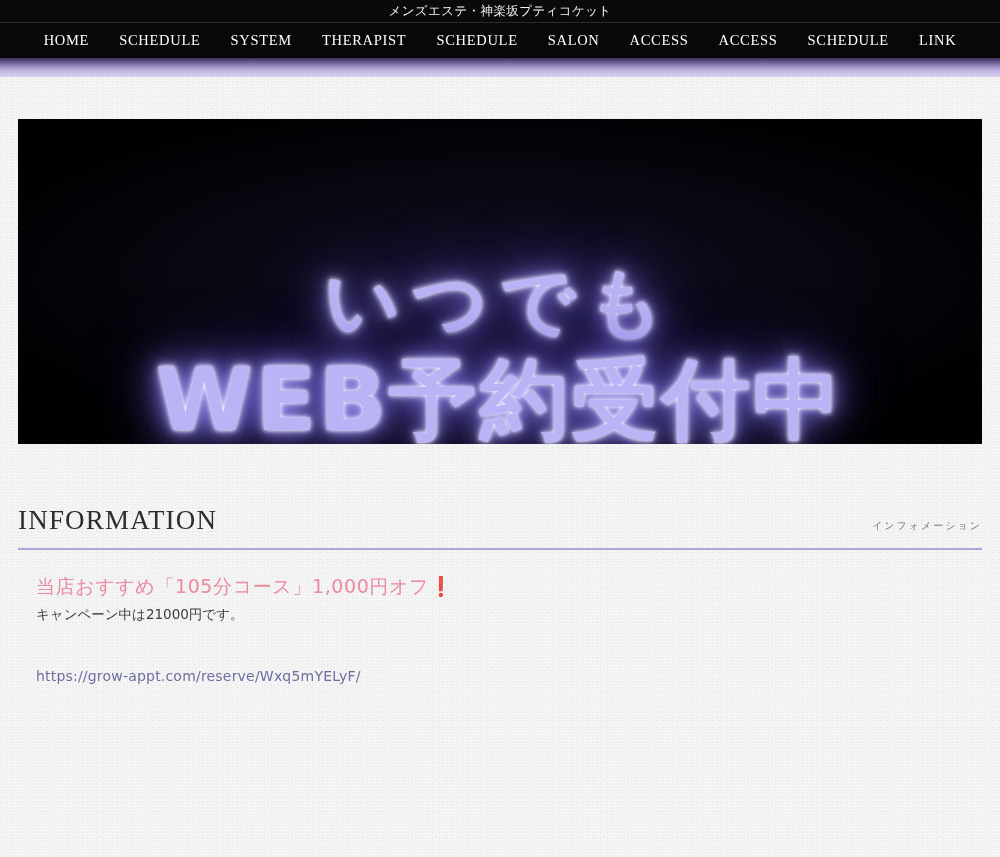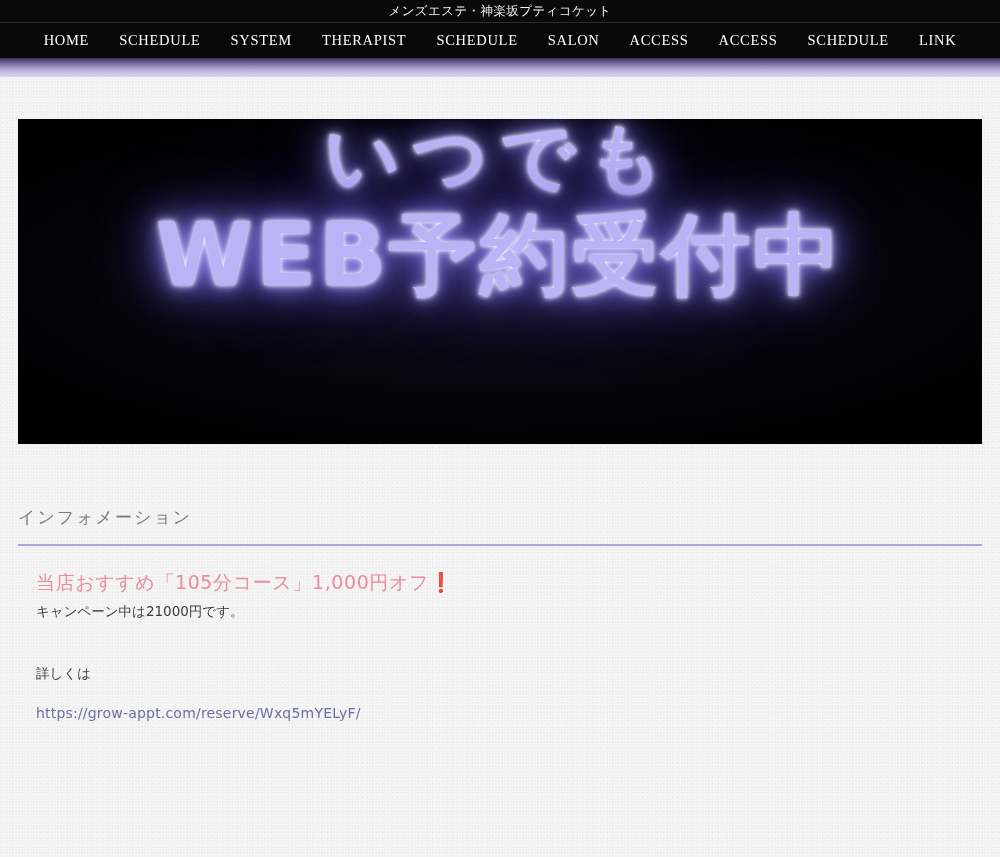--- a/index.html
+++ b/index.html
@@ -89,21 +89,21 @@
   .hero-banner {
     position: relative;
     width: 964px;
     height: 325px;
     background:
       radial-gradient(ellipse 62% 58% at 50% 48%, #151028 0%, #0b0814 42%, #040308 72%, #000000 100%);
     overflow: hidden;
     display: flex;
     flex-direction: column;
     align-items: center;
-    justify-content: flex-start;
+    justify-content: flex-end;
     box-sizing: border-box;
   }
   .hero-line {
     font-family: "DejaVu Sans", "Liberation Sans", sans-serif;
     font-weight: bold;
     color: #b9b4f5;
     text-shadow:
       0 0 4px #ffffff,
       0 0 10px #c6c0ff,
       0 0 22px #8f85ec,
@@ -135,21 +135,21 @@
     font-family: "Liberation Serif", "DejaVu Serif", serif;
     font-size: 27px;
     letter-spacing: 1.2px;
     color: #2d2d2d;
     font-weight: normal;
     margin: 0;
     line-height: 1.1;
   }
   .info-subtitle {
     font-family: Liberation Mono, monospace;
-    font-size: 17px;
+    font-size: 10px;
     letter-spacing: 2px;
     color: #7a7a7a;
     padding-bottom: 3px;
   }
   .info-rule {
     height: 2px;
     background: #b4a2da;
     margin-top: 12px;
   }
 
@@ -221,29 +221,29 @@
 
   <div class="hero-wrap">
     <div class="hero-banner">
       <div class="hero-line hero-line-1">いつでも</div>
       <div class="hero-line hero-line-2">WEB予約受付中</div>
     </div>
   </div>
 
   <section class="info-section">
     <div class="info-head">
+      <h2 class="info-title">INFORMATION</h2>
       <span class="info-subtitle">インフォメーション</span>
     </div>
     <div class="info-rule"></div>
 
     <article class="article">
       <h3 class="article-headline"><span>当店おすすめ「105分コース」1,000円オフ</span><span class="bang">❗</span></h3>
 
       <p class="article-para">キャンペーン中は21000円です。</p>
 
       <div class="article-spacer"></div>
 
-      <p class="article-para">詳しくは</p>
       <a class="article-link" href="#">https://grow-appt.com/reserve/Wxq5mYELyF/</a>
     </article>
   </section>
 
 </div>
 
 </body></html>

